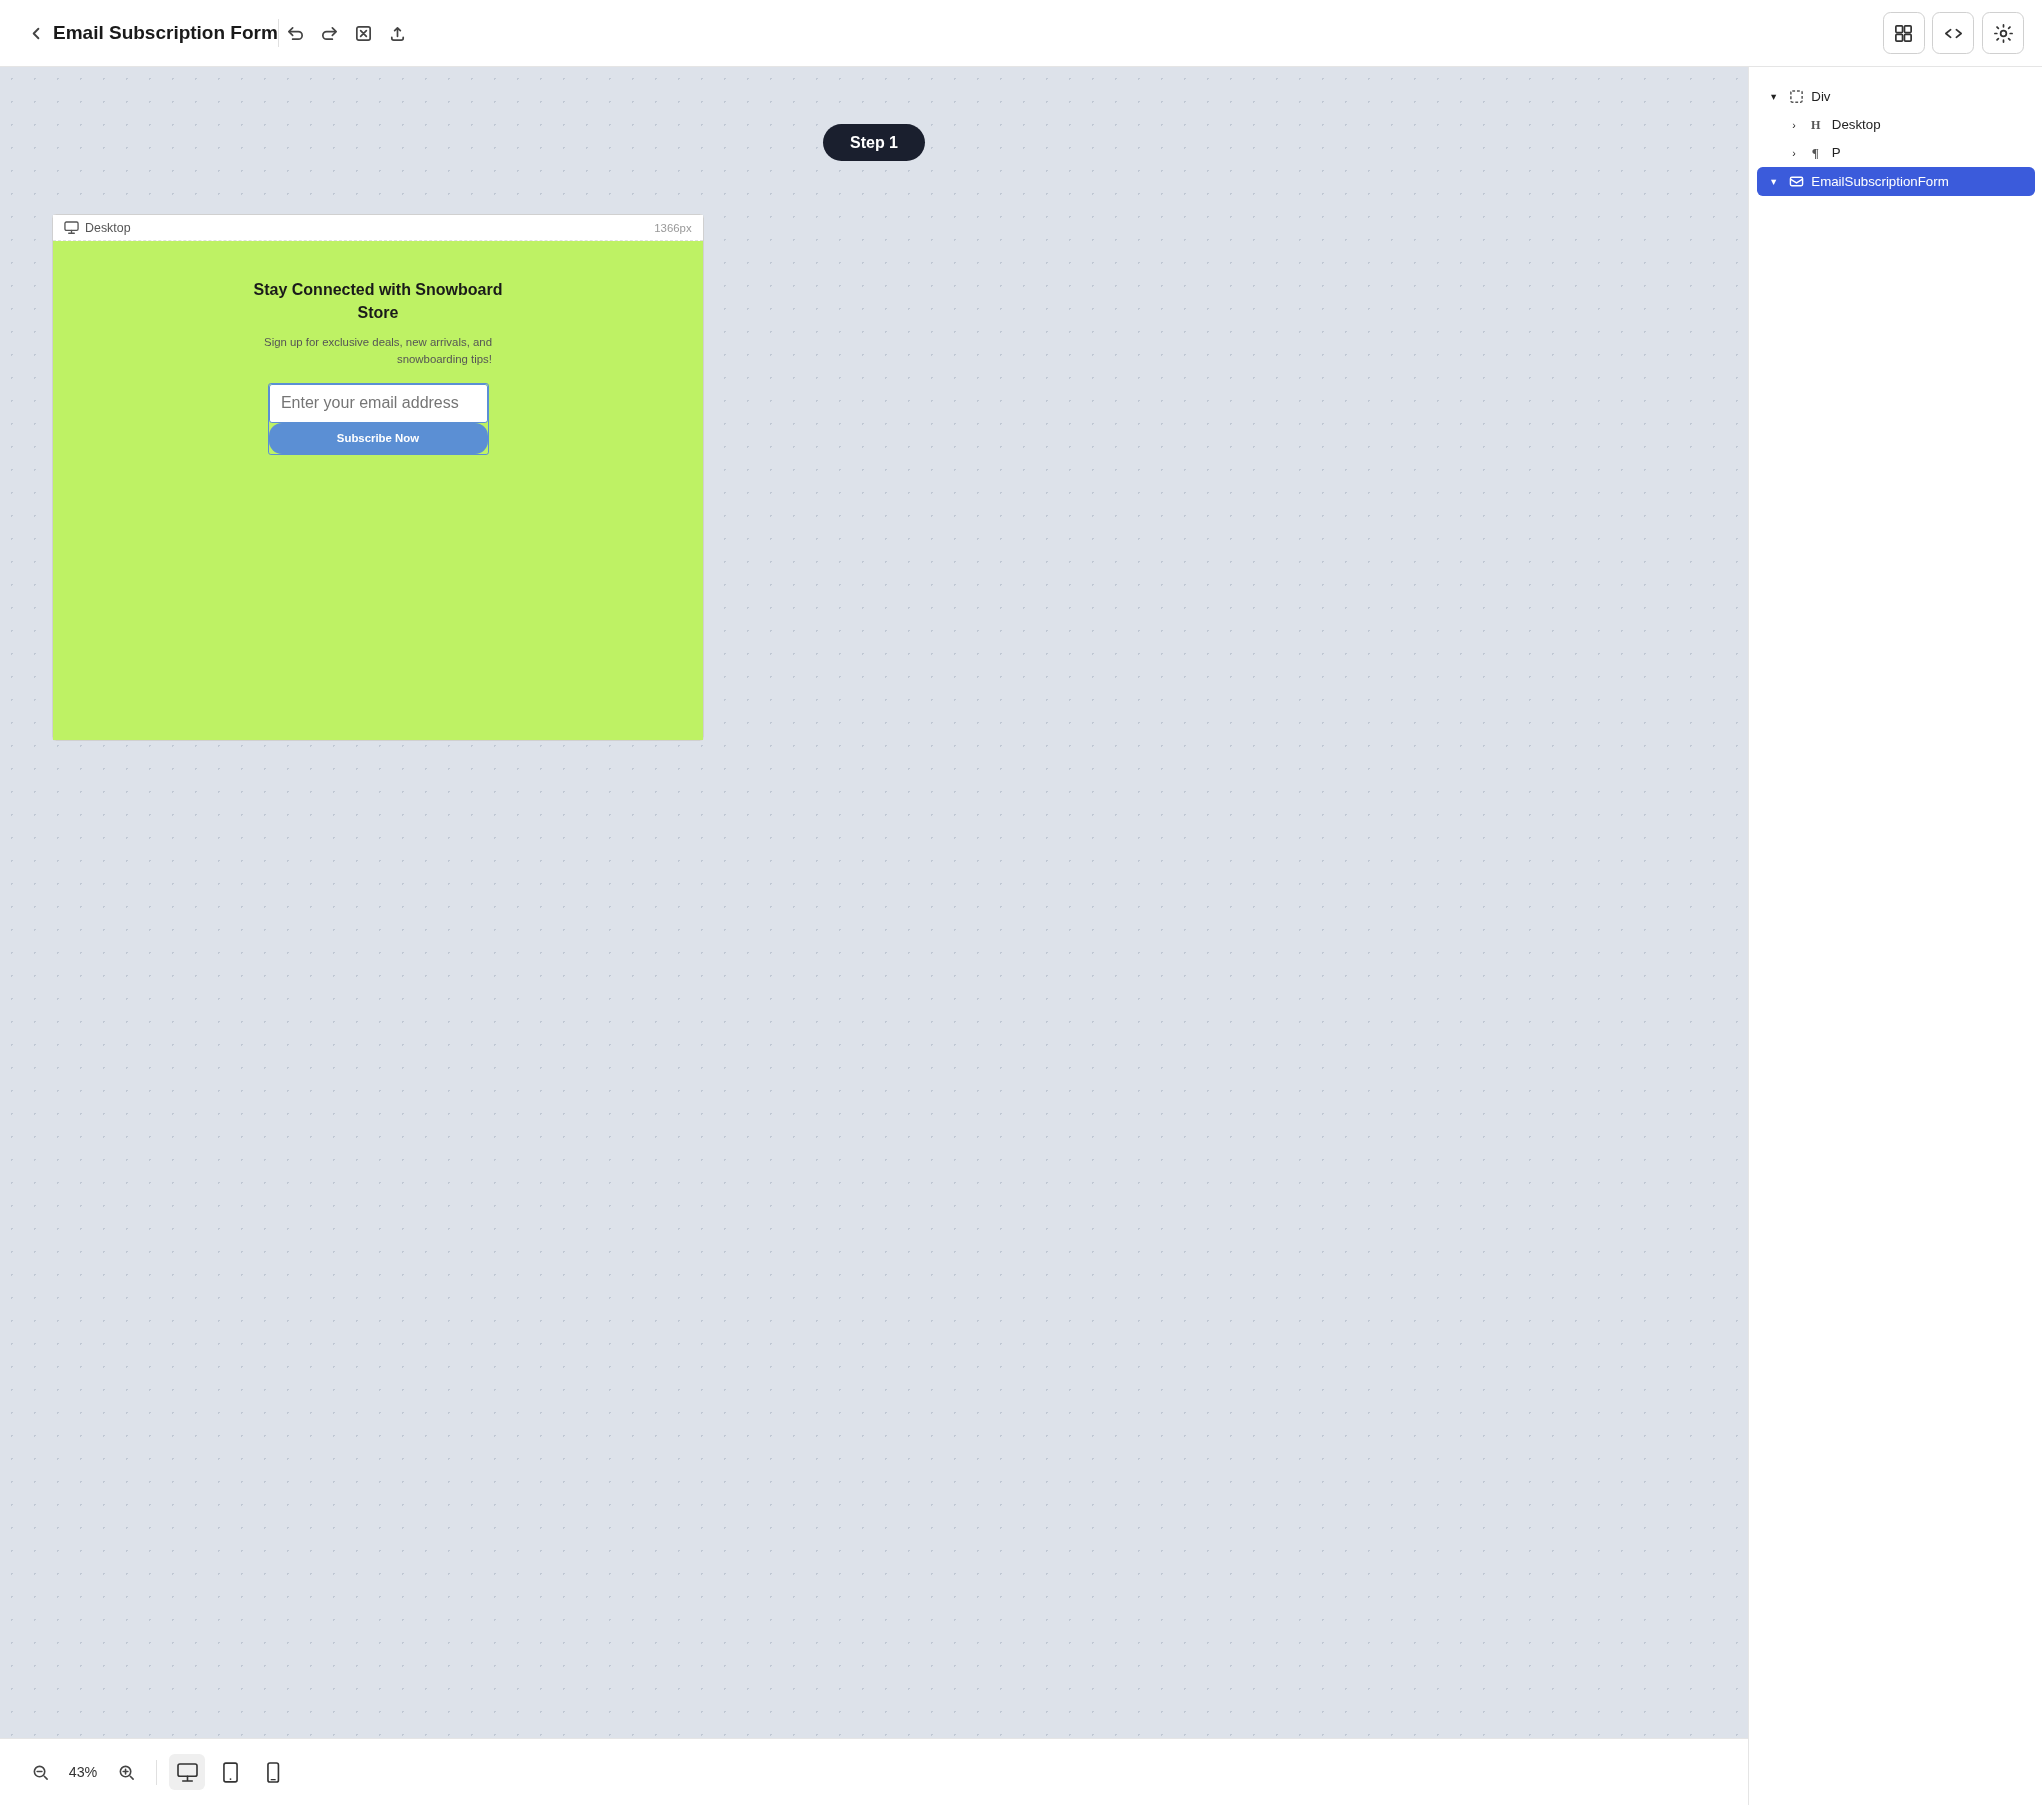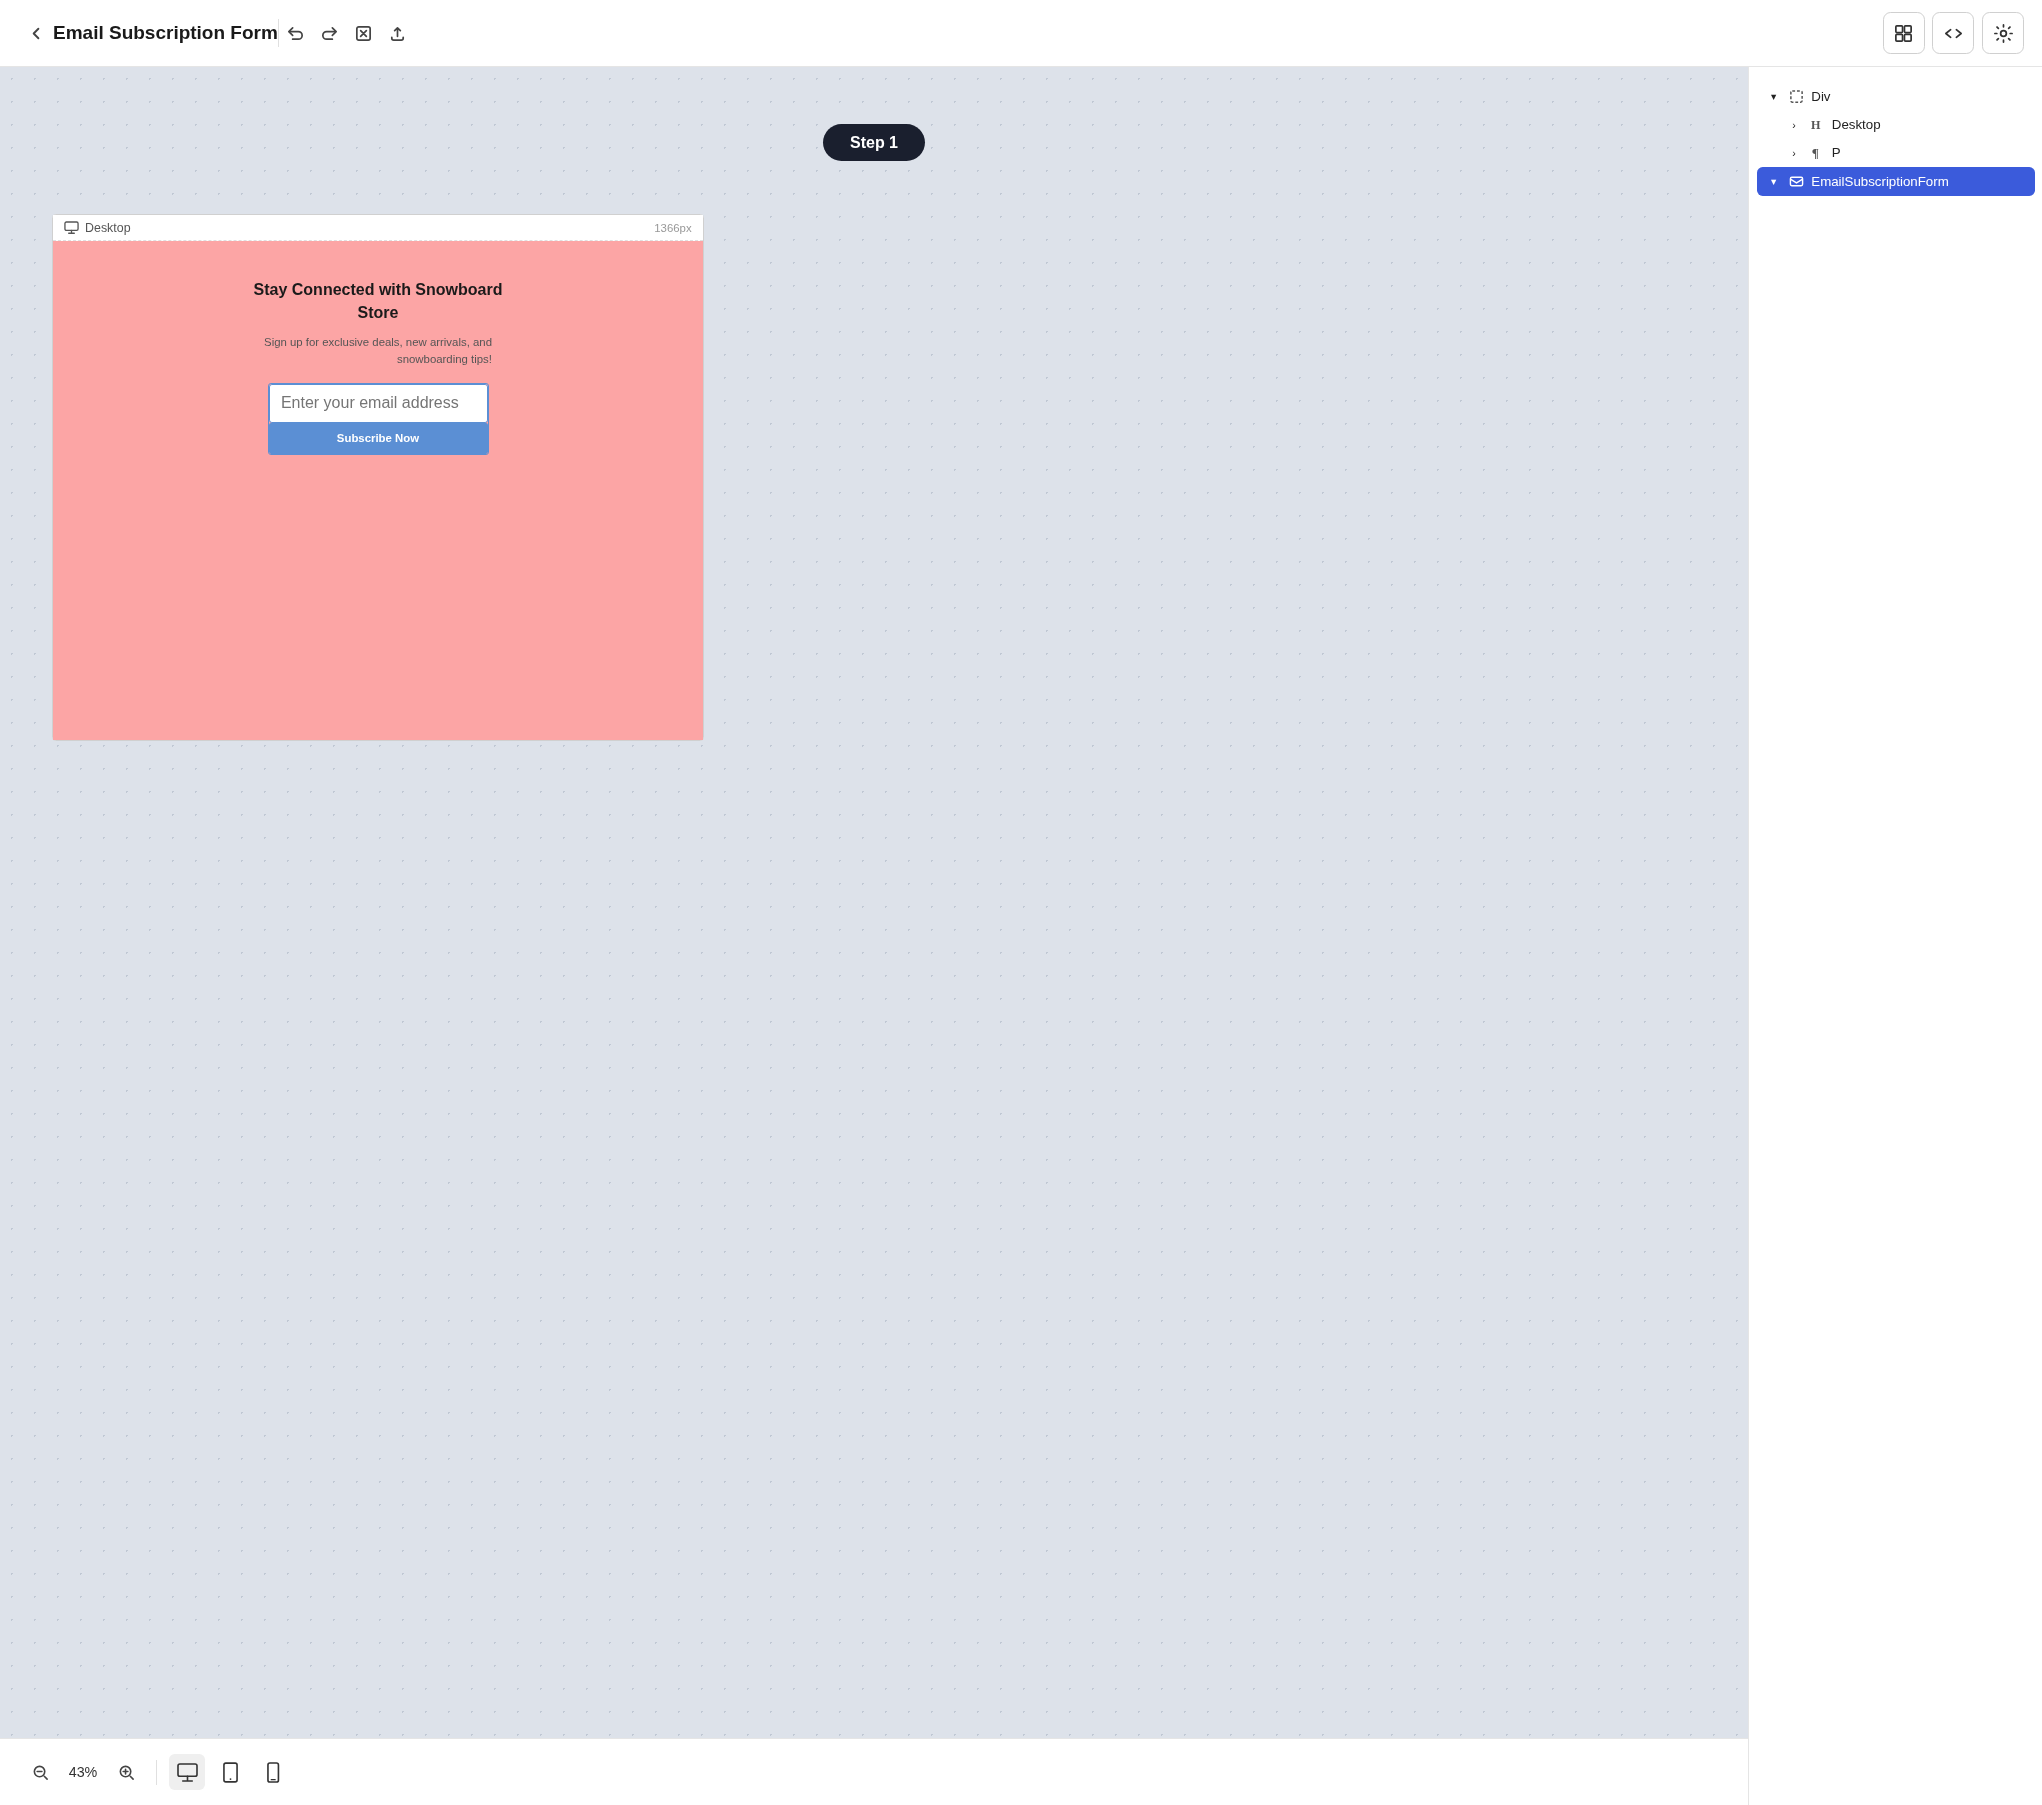--- a/index.html
+++ b/index.html
@@ -117,21 +117,21 @@
       align-items: center;
       gap: 5.7px;
       font-size: 12.4px;
       color: #555;
     }
     .desktop-px {
       font-size: 11.4px;
       color: #999;
     }
     .desktop-content {
-      background: #fca5a5;
+      background: #bef264;
       padding: 38px 19px 285px;
       display: flex;
       flex-direction: column;
       align-items: center;
     }
 
     
     .form-heading {
       font-size: 16px;
       font-weight: 700;
@@ -157,21 +157,21 @@
       margin-bottom: 0;
       outline: none;
       display: block;
     }
     .form-btn {
       width: 219px;
       padding: 9.5px 0;
       background: #5b8fd4;
       color: #fff;
       border: none;
-      border-radius: 2px;
+      border-radius: 13px;
       font-size: 11.4px;
       font-weight: 600;
       cursor: pointer;
       text-align: center;
       margin-top: 0;
     }
     .form-wrapper {
       border: 1.4px solid #5b8fd4;
       border-radius: 2.9px;
       overflow: hidden;

